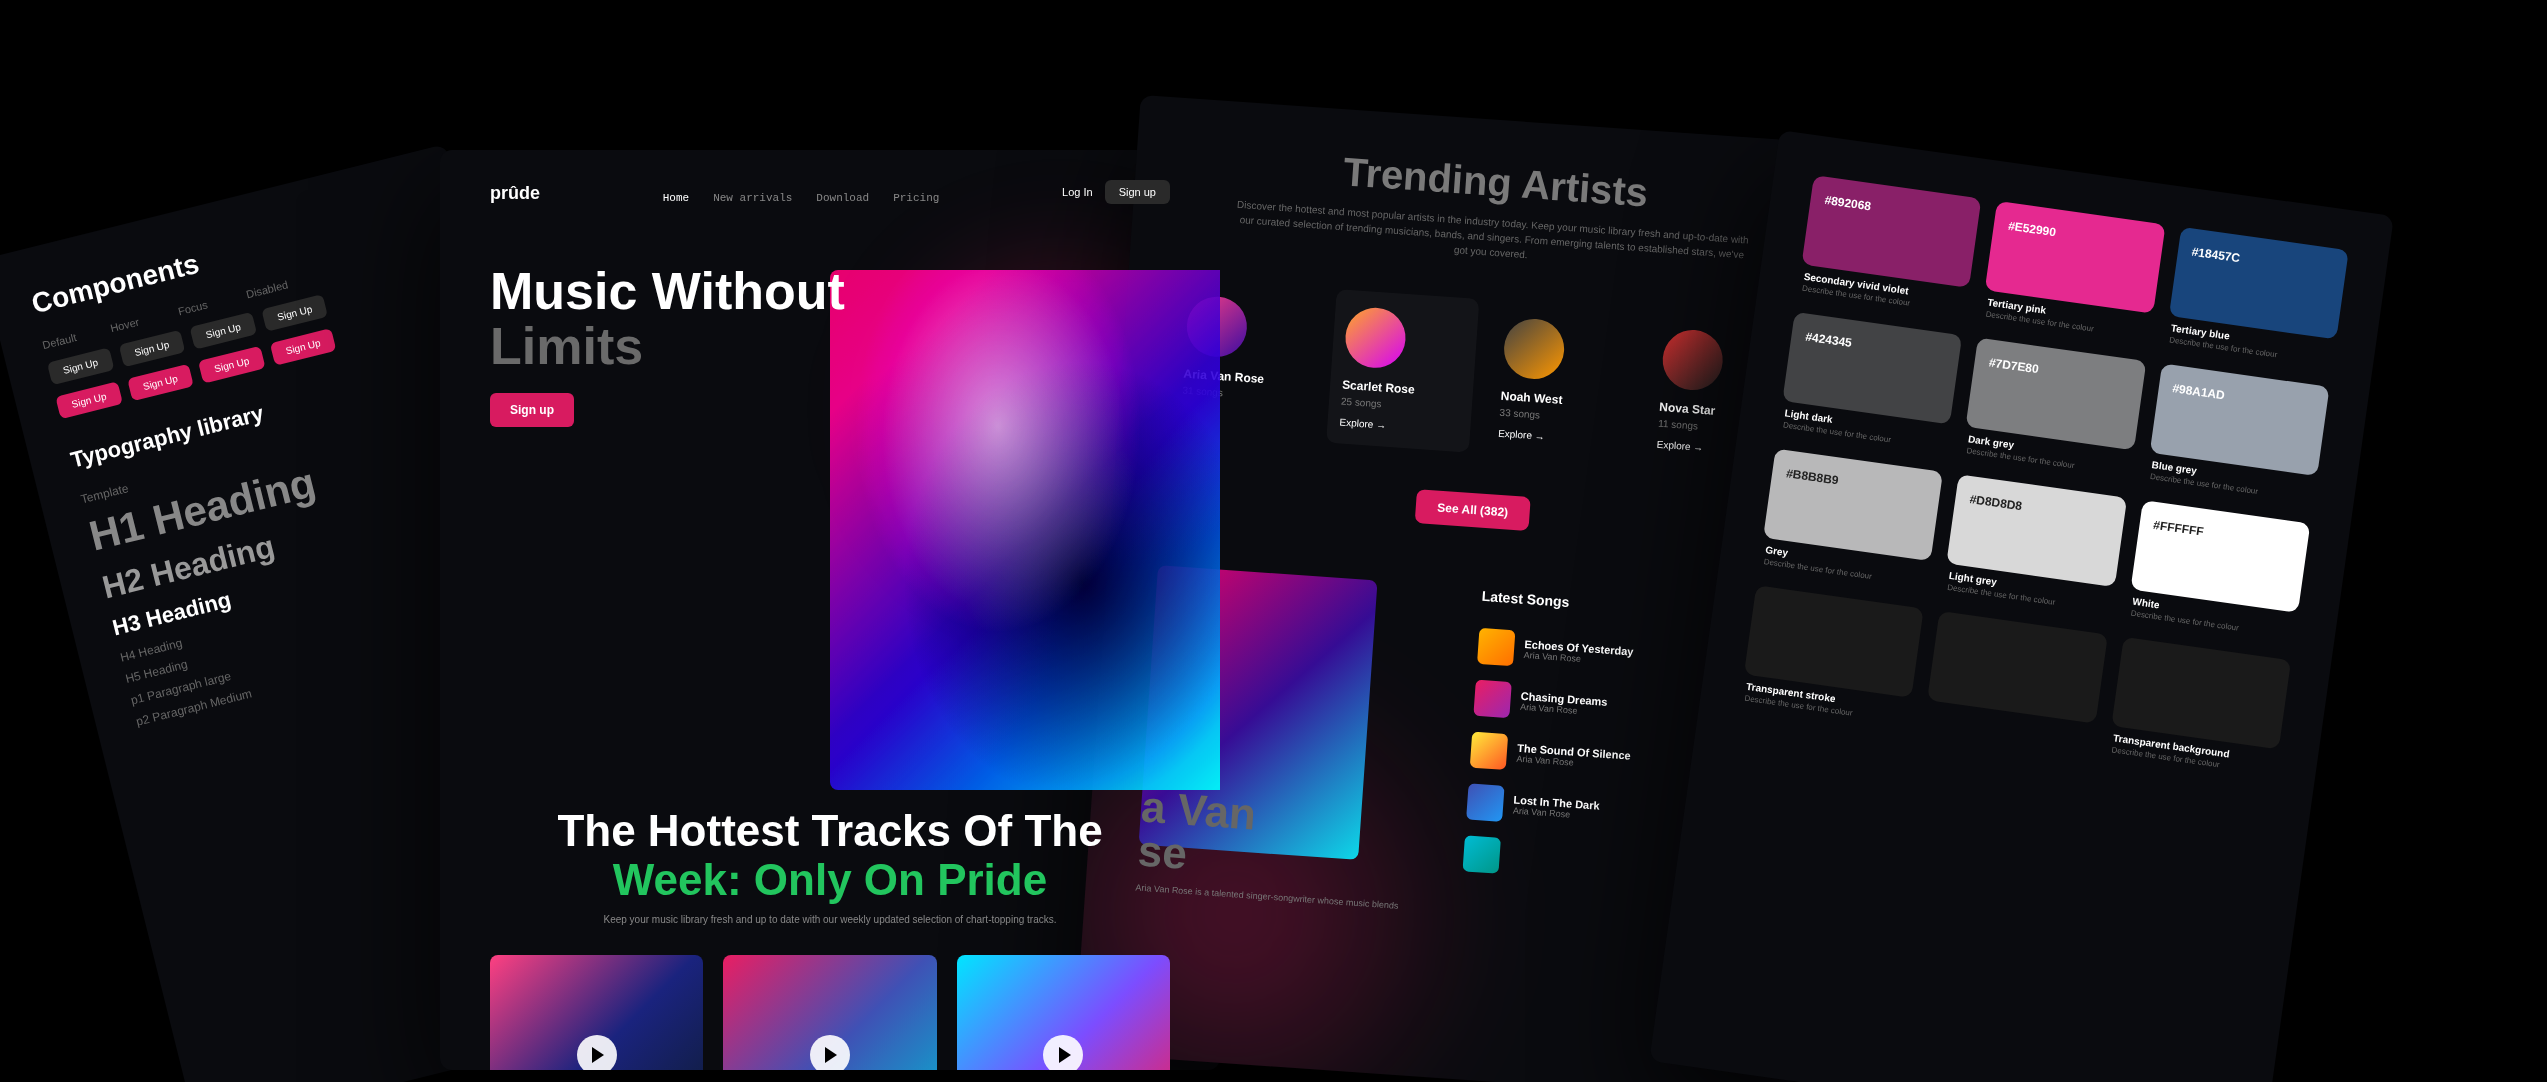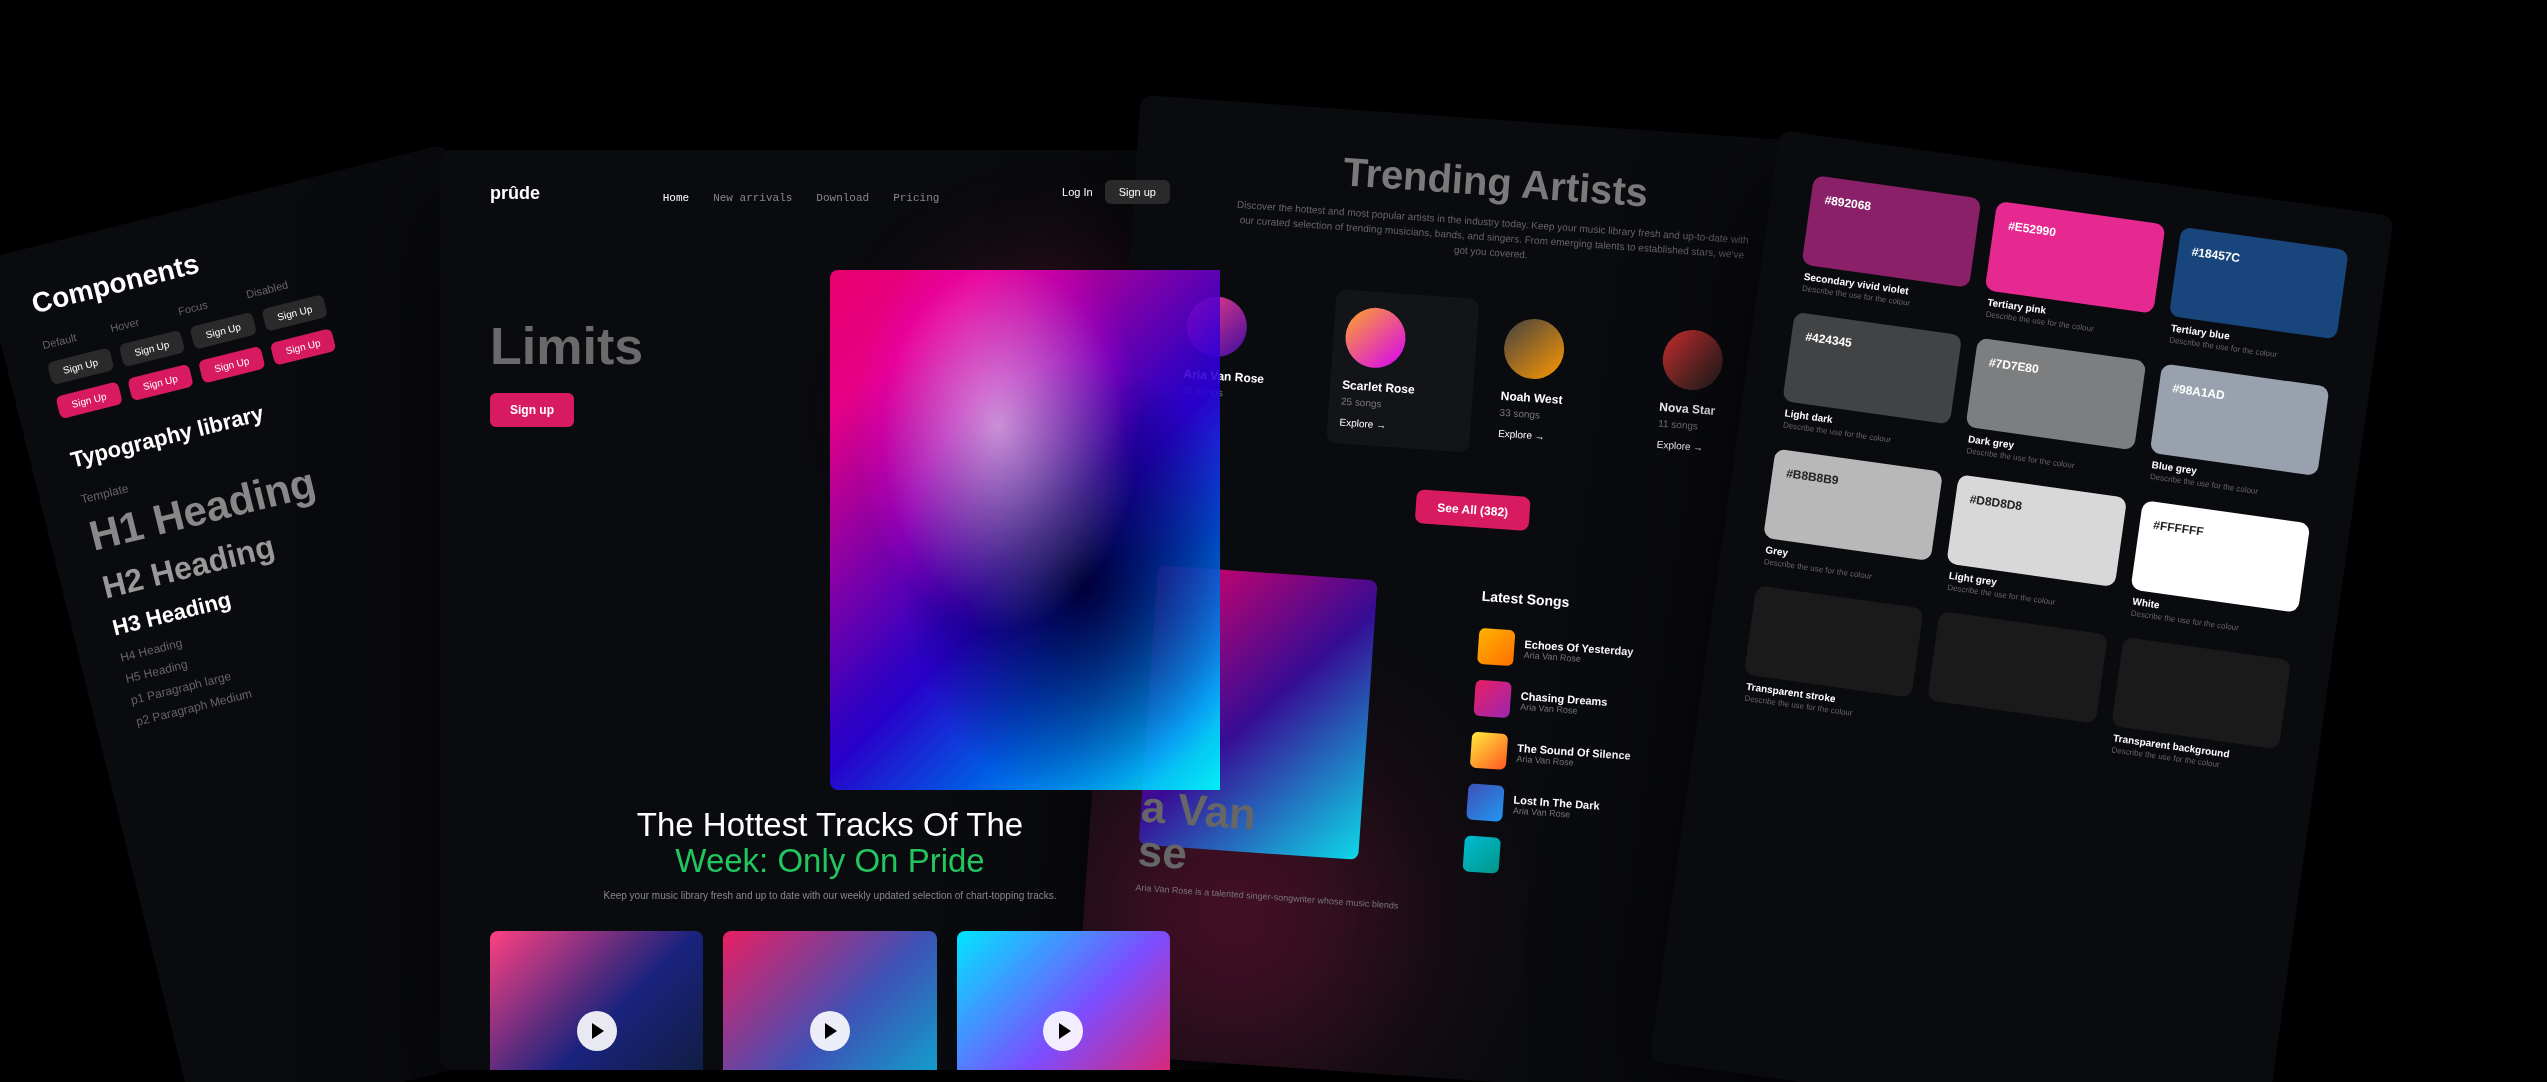--- a/index.html
+++ b/index.html
@@ -56,21 +56,21 @@
 .p2 .auth { display: flex; gap: 12px; align-items: center; }
 .p2 .auth .signup { background: #2a2a2a; padding: 6px 14px; border-radius: 6px; }
 .p2 .hero { margin-top: 60px; position: relative; z-index: 2; }
 .p2 .hero h1 { font-size: 52px; font-weight: 800; line-height: 1.05; }
 .p2 .hero h1 .grey { color: #6a6a6a; }
 .p2 .hero p { font-size: 11px; color: #888; margin-top: 14px; max-width: 380px; line-height: 1.5; }
 .p2 .hero .cta { margin-top: 20px; display: inline-block; background: #d81b60; padding: 10px 20px; border-radius: 6px; font-size: 12px; font-weight: 600; }
 .p2 .hero-img { position: absolute; right: -30px; top: 120px; width: 420px; height: 520px; background: linear-gradient(135deg, #ff006e, #3a0ca3, #0aefff); border-radius: 8px; opacity: 0.9; z-index: 1; filter: contrast(1.2) saturate(1.3); }
 .p2 .hero-img::after { content: ""; position: absolute; inset: 0; background: radial-gradient(ellipse at 40% 30%, rgba(255,255,255,0.6), transparent 40%), radial-gradient(ellipse at 60% 60%, rgba(10,10,30,0.8), transparent 50%); }
 .p2 .section2 { margin-top: 380px; text-align: center; position: relative; z-index: 2; }
-.p2 .section2 h2 { font-size: 33px; font-weight: 400; line-height: 1.1; }
+.p2 .section2 h2 { font-size: 44px; font-weight: 700; line-height: 1.1; }
 .p2 .section2 h2 .grey { color: #22c55e; }
 .p2 .section2 p { font-size: 10px; color: #888; margin-top: 10px; }
 .p2 .tracks { display: flex; gap: 20px; margin-top: 30px; }
 .p2 .track { flex: 1; }
 .p2 .track .art { height: 200px; border-radius: 8px; position: relative; display: flex; align-items: center; justify-content: center; }
 .p2 .track:nth-child(1) .art { background: linear-gradient(135deg, #ff4081, #1a237e, #0d1b2a); }
 .p2 .track:nth-child(2) .art { background: linear-gradient(135deg, #e91e63, #3f51b5, #00bcd4); }
 .p2 .track:nth-child(3) .art { background: linear-gradient(135deg, #00e5ff, #7c4dff, #ff1744); }
 .p2 .track .play { width: 40px; height: 40px; border-radius: 50%; background: rgba(255,255,255,0.9); display: flex; align-items: center; justify-content: center; }
 .p2 .track .play::after { content: ""; border-left: 12px solid #000; border-top: 8px solid transparent; border-bottom: 8px solid transparent; margin-left: 3px; }
@@ -184,21 +184,21 @@
       <span>Download</span>
       <span>Pricing</span>
     </div>
     <div class="auth">
       <span>Log In</span>
       <span class="signup">Sign up</span>
     </div>
   </div>
   <div class="hero">
     <h1>
-      <br>
+      <span>Music Without</span><br>
       <span class="grey">Limits</span>
     </h1>
     <span class="cta">Sign up</span>
   </div>
   <div class="section2">
     <h2>
       <span>The Hottest Tracks Of The</span><br>
       <span class="grey">Week: Only On Pride</span>
     </h2>
     <p>Keep your music library fresh and up to date with our weekly updated selection of chart-topping tracks.</p>

